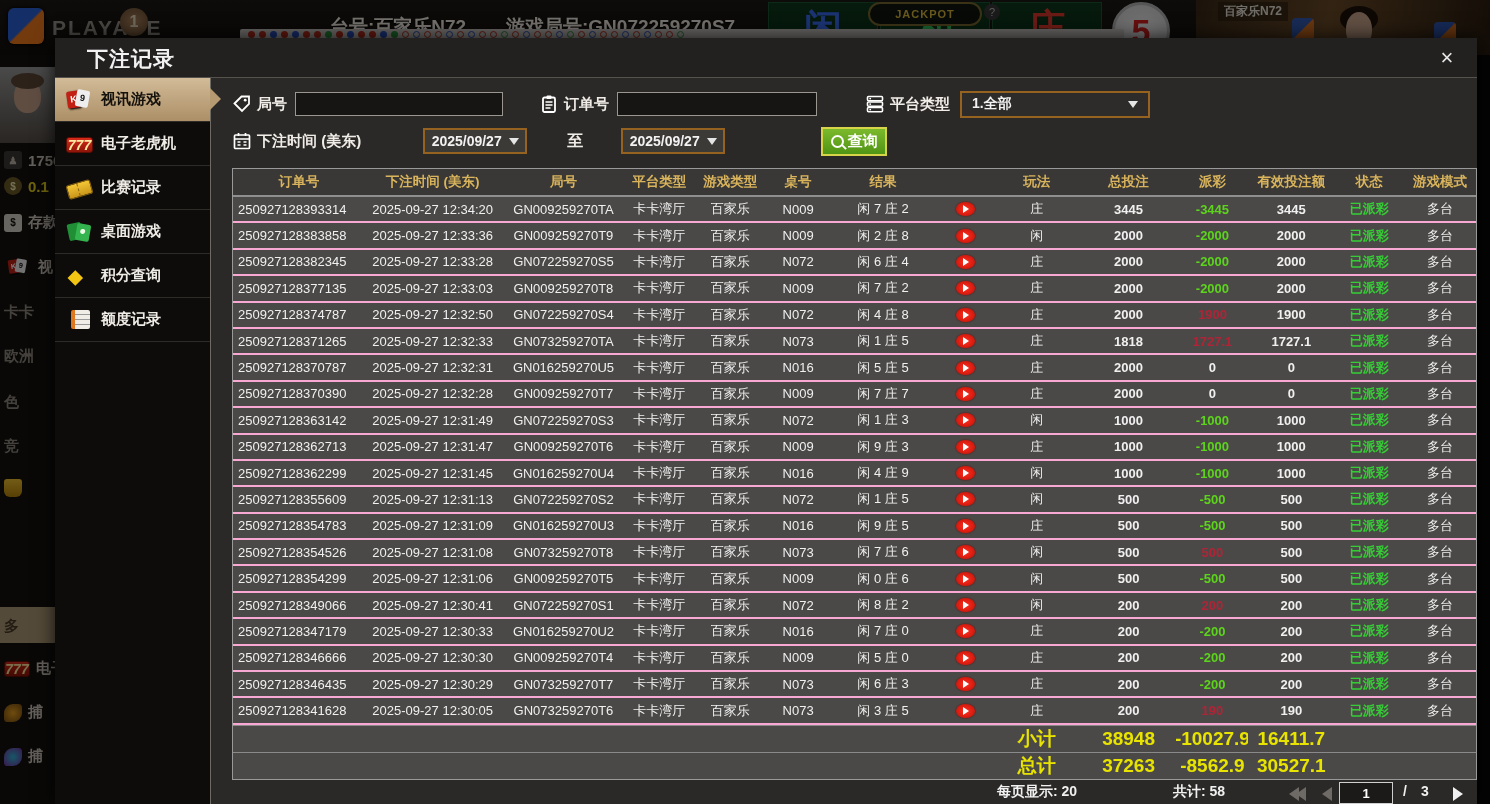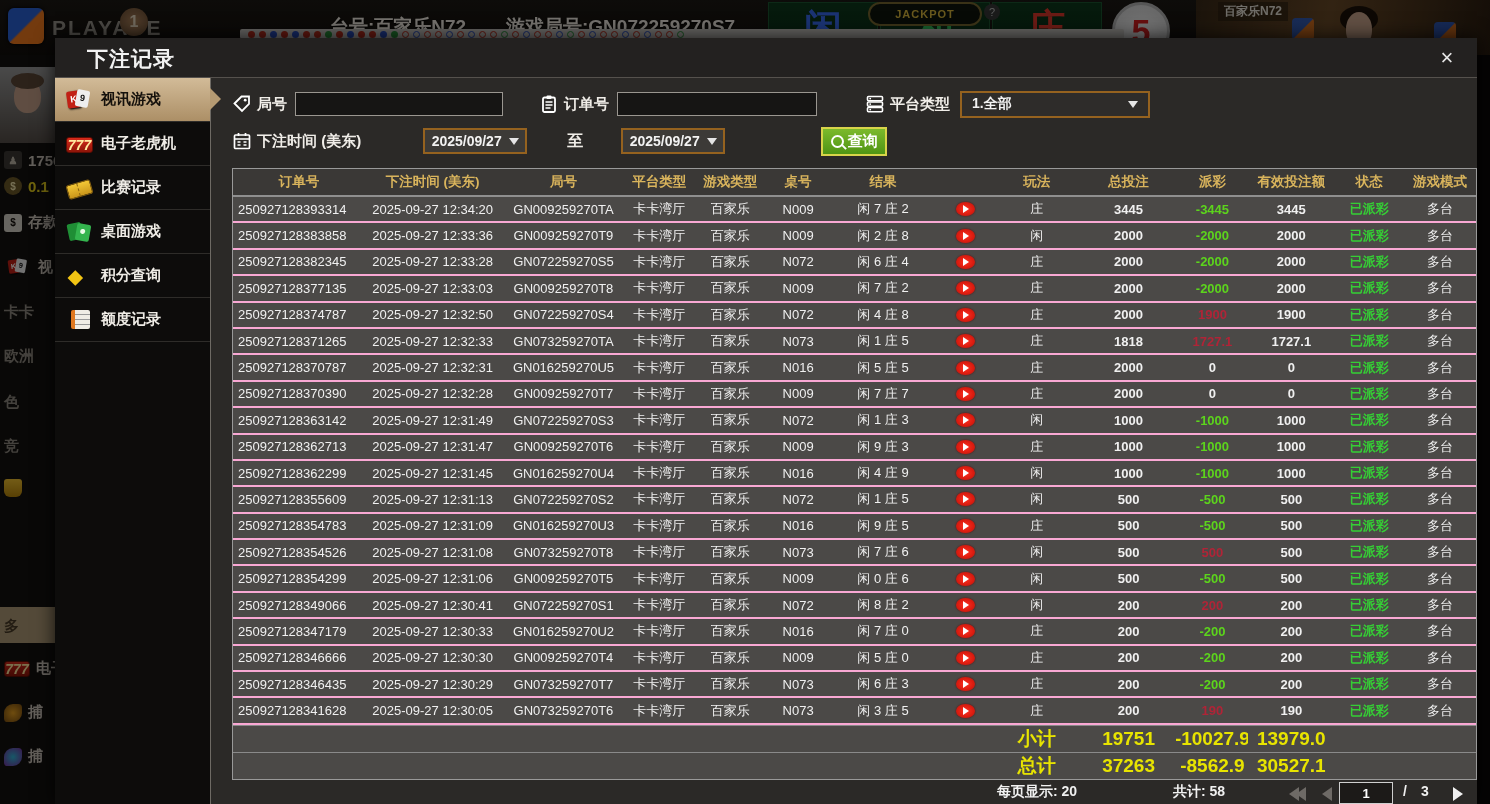--- a/index.html
+++ b/index.html
@@ -772,23 +772,23 @@
       <div class="totrow">
           <div class="td" style="width: 132px;"></div>
           <div class="td" style="width: 136px;"></div>
           <div class="td" style="width: 126px;"></div>
           <div class="td" style="width: 66px;"></div>
           <div class="td" style="width: 76px;"></div>
           <div class="td" style="width: 60px;"></div>
           <div class="td" style="width: 110px;"></div>
           <div class="td" style="width: 55px;"></div>
           <div class="td" style="width: 88px;">小计</div>
-          <div class="td" style="width: 96px;">19751</div>
+          <div class="td" style="width: 96px;">38948</div>
           <div class="td" style="width: 72px;">-10027.9</div>
-          <div class="td" style="width: 86px;">13979.0</div>
+          <div class="td" style="width: 86px;">16411.7</div>
           <div class="td" style="width: 70px;"></div>
           <div class="td" style="width: 72px;"></div>
         </div>
       <div class="totrow">
           <div class="td" style="width: 132px;"></div>
           <div class="td" style="width: 136px;"></div>
           <div class="td" style="width: 126px;"></div>
           <div class="td" style="width: 66px;"></div>
           <div class="td" style="width: 76px;"></div>
           <div class="td" style="width: 60px;"></div>

